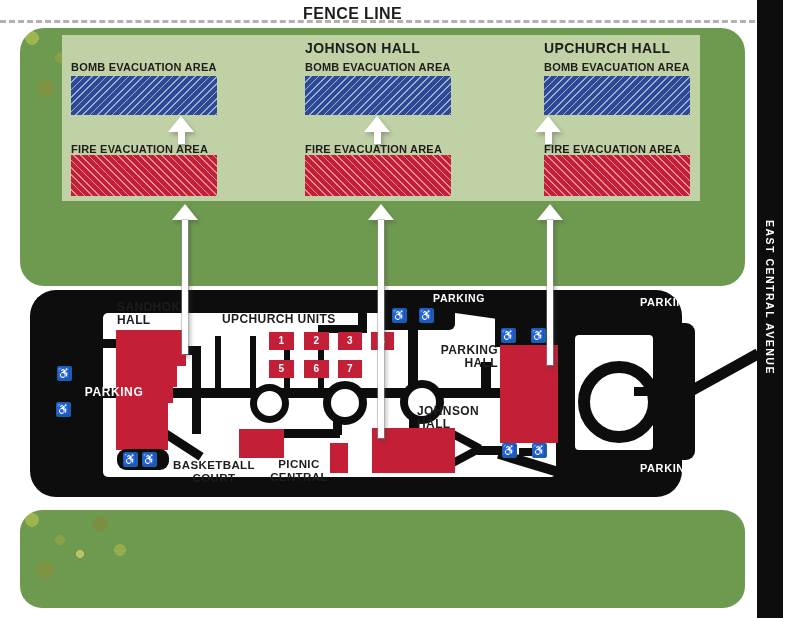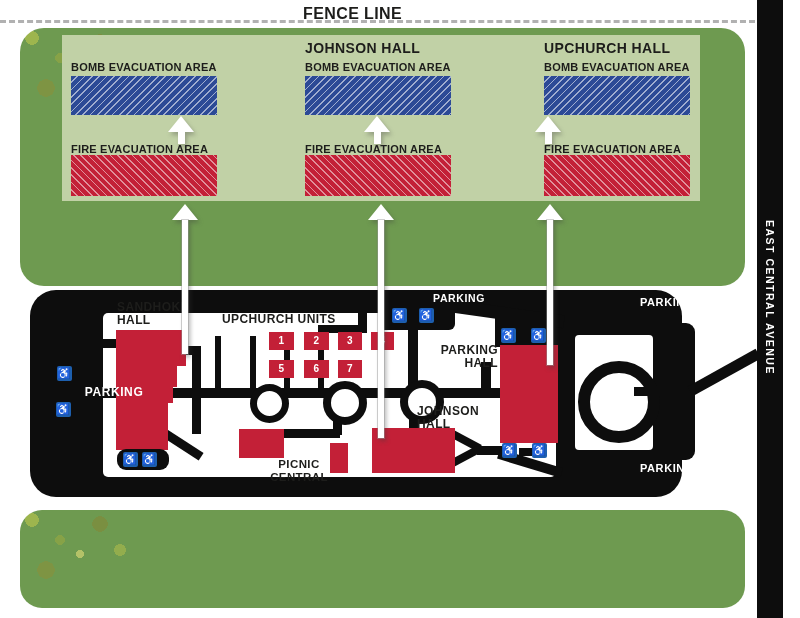--- a/index.html
+++ b/index.html
@@ -166,20 +166,24 @@
   </div>
   <div class="abs lbl map-lbl" style="left:222px;top:313px;">UPCHURCH UNITS</div>
   <div class="abs lbl map-lbl" style="left:420px;top:344px;width:78px;text-align:right;">
     <span style="display:block;">PARKING</span>
     <span style="display:block;">HALL</span>
   </div>
   <div class="abs lbl map-lbl" style="left:417px;top:405px;">
     <span style="display:block;text-align:right;">JOHNSON</span>
     <span style="display:block;">HALL</span>
   </div>
+  <div class="abs lbl map-lbl-sm" style="left:168px;top:459px;width:92px;text-align:center;">
+    <span style="display:block;">BASKETBALL</span>
+    <span style="display:block;">COURT</span>
+  </div>
   <div class="abs lbl map-lbl-sm" style="left:262px;top:458px;width:74px;text-align:center;">
     <span style="display:block;text-align:center;">PICNIC</span>
     <span style="display:block;">CENTRAL</span>
   </div>
 
   <div class="abs hc" style="left:57px;top:366px;">♿</div>
   <div class="abs wlbl" style="left:30px;top:385px;width:72px;text-align:center;font-size:12px;">PARKING</div>
   <div class="abs hc" style="left:56px;top:402px;">♿</div>
 
   <div class="abs black" style="left:117px;top:449px;width:52px;height:21px;border-radius:9px;"></div>

